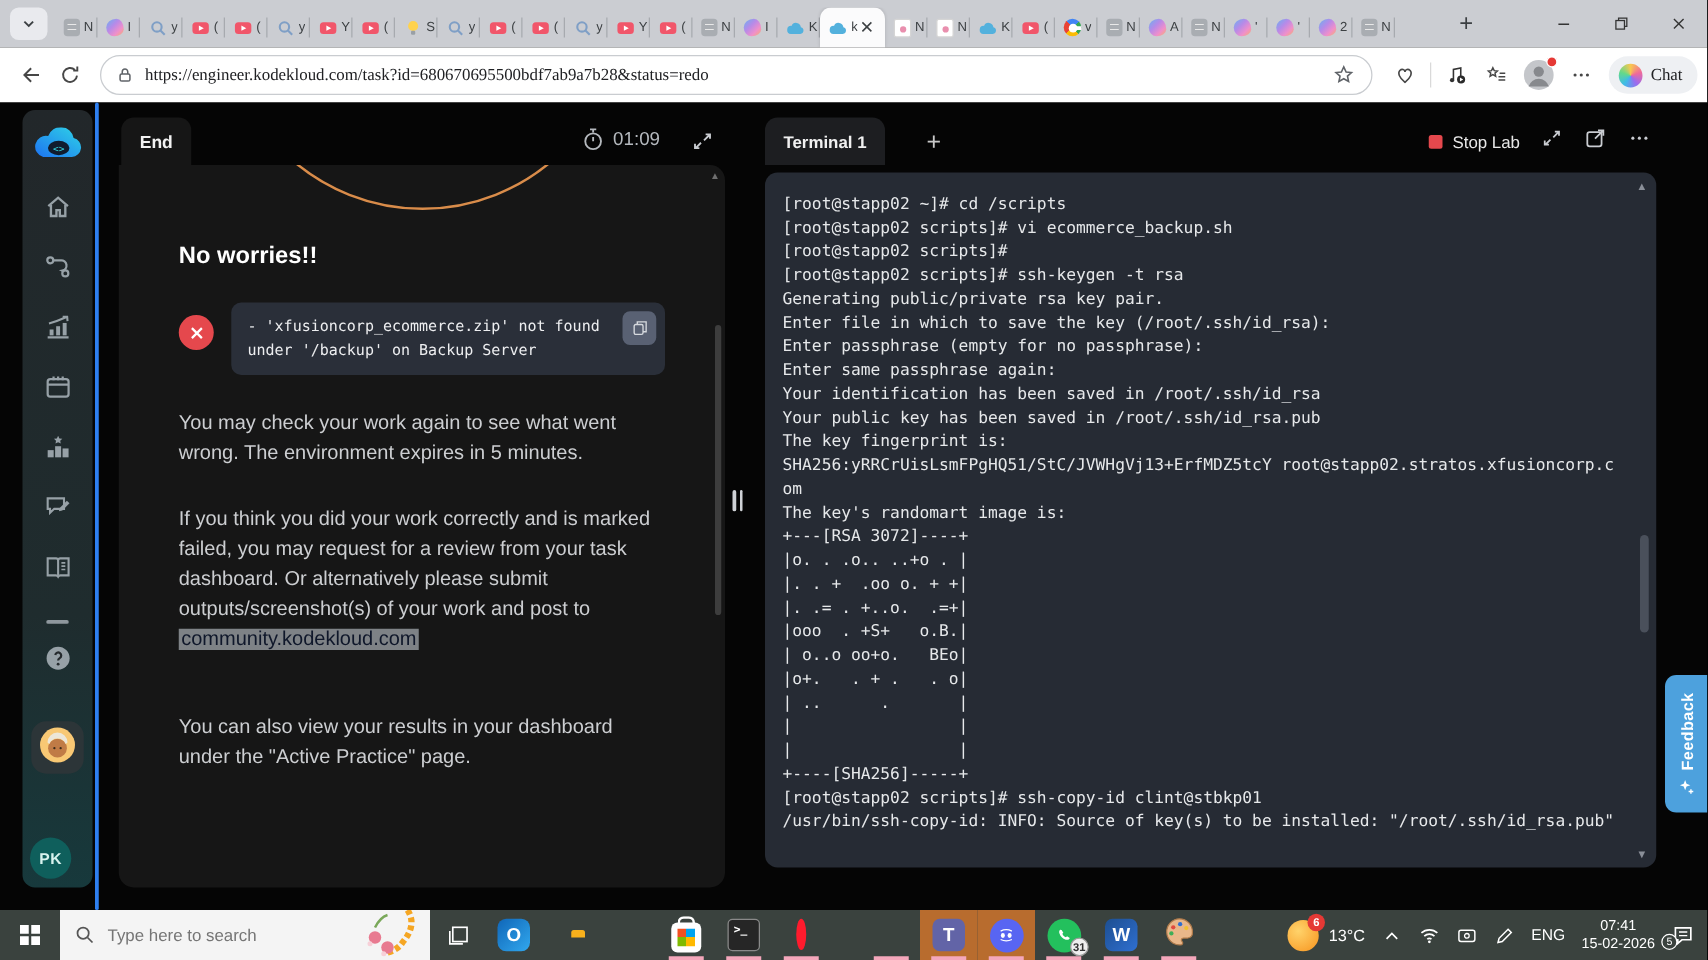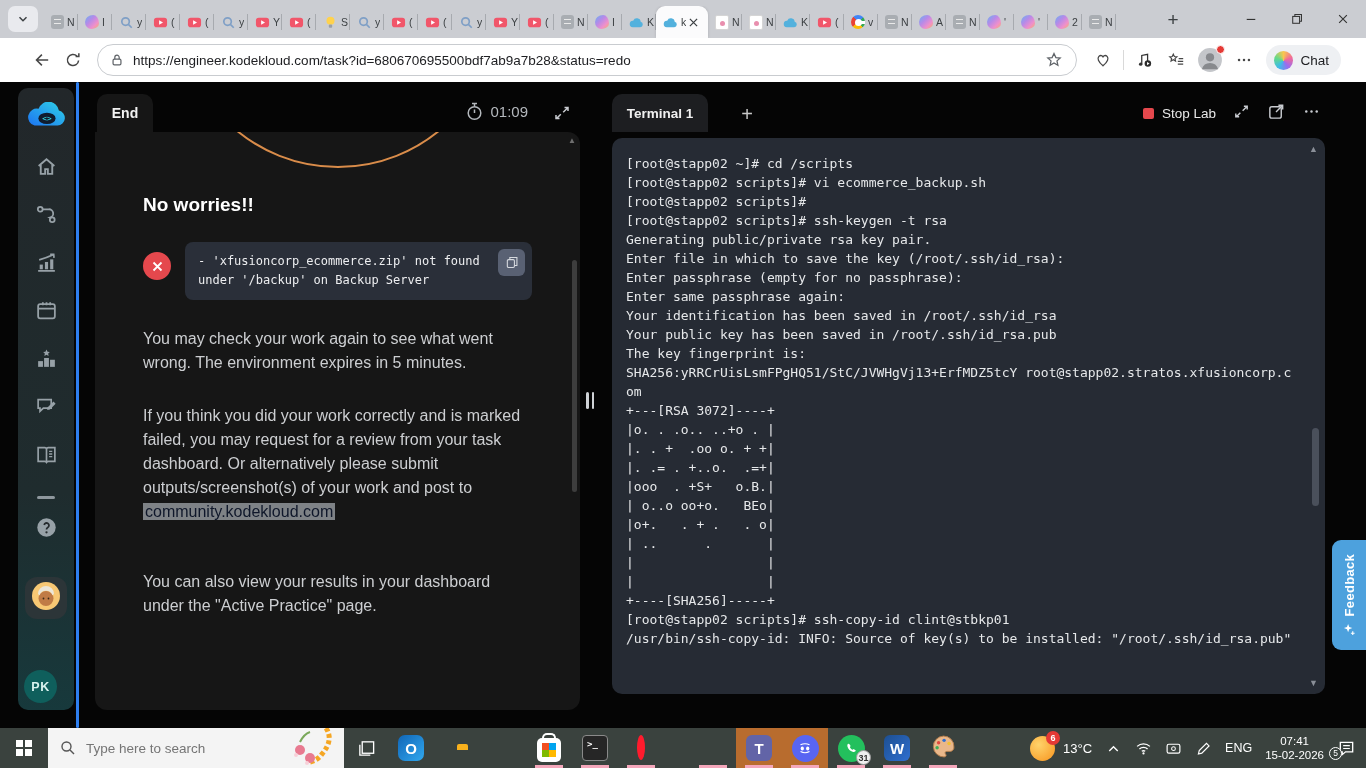--- a/index.html
+++ b/index.html
@@ -25,21 +25,21 @@
   .f-butterfly { width:14px; height:14px; background:linear-gradient(135deg,#69b1f0 0%,#b78ae8 40%,#ef8fcb 70%,#f4b26a 100%); border-radius:58% 42% 55% 45% / 50% 60% 40% 50%; }
   .f-google { width:14px; height:14px; border-radius:50%; background:conic-gradient(from -40deg,#4285f4 0 25%,#34a853 0 50%,#fbbc05 0 75%,#ea4335 0); }
   .f-google::before { content:""; position:absolute; inset:3.5px; border-radius:50%; background:#fff; }
   .f-google::after { content:""; position:absolute; right:0; top:6px; width:6px; height:2.5px; background:#fff; }
   .newtab-btn { position:absolute; left:1160px; top:8px; width:26px; height:24px; font-size:19px; color:#3c4043; display:flex; align-items:center; justify-content:center; }
   .win-controls { position:absolute; right:0; top:0; height:38px; display:flex; }
   .win-btn { width:46px; height:38px; display:flex; align-items:center; justify-content:center; }
   .win-btn svg { width:12px; height:12px; }
 
   
-  .navbar { position:absolute; left:0; top:38px; width:1366px; height:44px; background:#fff; display:flex; align-items:center; padding:0 25px; }
+  .navbar { position:absolute; left:0; top:38px; width:1366px; height:44px; background:#fff; display:flex; align-items:center; padding:0 8px;font-family:Liberation Serif, serif; }
   .nav-btn { width:32px; height:32px; display:flex; align-items:center; justify-content:center; flex:none; }
   .nav-btn svg { width:18px; height:18px; }
   .url-pill { flex:1; height:32px; margin:0 10px 0 8px; border:1px solid #c9ccd0; border-radius:17px; display:flex; align-items:center; padding:0 6px 0 12px; background:#fff; }
   .url-pill .lock { width:14px; height:16px; margin-right:9px; flex:none; }
   .url-text { flex:1; font-size:13.5px; color:#202124; white-space:nowrap; overflow:hidden; }
   .nav-divider { width:1px; height:20px; background:#d9d9d9; margin:0 4px; }
   .nav-avatar { position:relative; width:26px; height:26px; margin:0 5px; }
   .nav-avatar svg { width:26px; height:26px; }
   .nav-avatar .dot { position:absolute; right:-2px; top:-2px; width:9px; height:9px; border-radius:50%; background:#e53935; border:1.5px solid #fff; }
   .chat-pill { height:30px; border-radius:15px; background:#eef0f3; display:flex; align-items:center; gap:7px; padding:0 12px 0 8px; margin-left:6px; }
@@ -634,20 +634,21 @@
           <div class="tline">[root@stapp02 scripts]#</div>
           <div class="tline">[root@stapp02 scripts]# ssh-keygen -t rsa</div>
           <div class="tline">Generating public/private rsa key pair.</div>
           <div class="tline">Enter file in which to save the key (/root/.ssh/id_rsa):</div>
           <div class="tline">Enter passphrase (empty for no passphrase):</div>
           <div class="tline">Enter same passphrase again:</div>
           <div class="tline">Your identification has been saved in /root/.ssh/id_rsa</div>
           <div class="tline">Your public key has been saved in /root/.ssh/id_rsa.pub</div>
           <div class="tline">The key fingerprint is:</div>
           <div class="tline">SHA256:yRRCrUisLsmFPgHQ51/StC/JVWHgVj13+ErfMDZ5tcY root@stapp02.stratos.xfusioncorp.com</div>
+          <div class="tline">The key's randomart image is:</div>
           <div class="tline">+---[RSA 3072]----+</div>
           <div class="tline">|o. . .o.. ..+o . |</div>
           <div class="tline">|. . +  .oo o. + +|</div>
           <div class="tline">|. .= . +..o.  .=+|</div>
           <div class="tline">|ooo  . +S+   o.B.|</div>
           <div class="tline">| o..o oo+o.   BEo|</div>
           <div class="tline">|o+.   . + .   . o|</div>
           <div class="tline">| ..      .       |</div>
           <div class="tline">|                 |</div>
           <div class="tline">|                 |</div>

